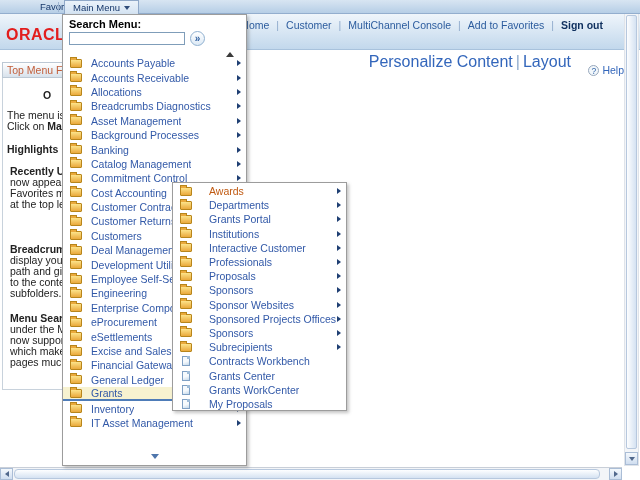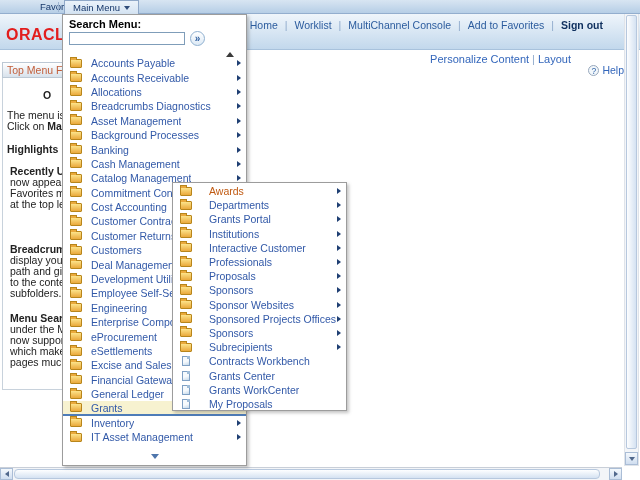--- a/index.html
+++ b/index.html
@@ -25,21 +25,21 @@
   .banner { position:absolute; left:0; top:14px; width:100%; height:36px;
             background:linear-gradient(#EFF5FB,#C2D8EC); border-bottom:1px solid #A8C2DC; }
   .brand { position:absolute; left:6px; top:12px; font-size:16px; font-weight:bold;
            color:#E21E1E; letter-spacing:.5px; }
   .hdr-links { position:absolute; right:30px; top:5px; font-size:10.5px; white-space:nowrap; }
   .hlink { color:#2C5C9E; margin:0 7px; cursor:pointer; }
   .hsep { color:#8FAACC; }
   .signout { color:#0E2F5E; font-weight:bold; }
 
   
-  .pers { position:absolute; right:69px; top:53px; font-size:11px; color:#3366BB; white-space:nowrap; }
+  .pers { position:absolute; right:69px; top:53px; font-size:16px; color:#3366BB; white-space:nowrap; }
   .pers .plink { cursor:pointer; }
   .pers .hsep { margin:0 3px; }
   .help { position:absolute; right:16px; top:64px; font-size:10.5px; color:#3366BB; cursor:pointer; }
   .helpicon { display:inline-block; width:11px; height:11px; border-radius:50%;
               border:1px solid #98A8BC; background:#F2F7FB; color:#3366AA; font-size:8.5px;
               line-height:10px; text-align:center; margin-right:3px; }
 
   
   .pagelet { position:absolute; left:2px; top:62px; width:208px; z-index:1; }
   .pagelet-h { height:16px; line-height:15px; background:linear-gradient(#FFFFFF,#D8E2EC);
@@ -122,21 +122,21 @@
       <span>Favorites</span><span class="caret"></span>
     </div>
     <div class="navsep"></div>
     <div class="tab tab-main">
       <span>Main Menu</span><span class="caret"></span>
     </div>
   </div>
 
   <div class="banner">
     <div class="brand">ORACLE</div>
-    <div class="hdr-links"><span class="hlink">Home</span><span class="hsep">|</span><span class="hlink">Worklist</span><span class="hsep">|</span><span class="hlink">MultiChannel Console</span><span class="hsep">|</span><span class="hlink">Add to Favorites</span><span class="hsep">|</span><span class="hlink signout">Sign out</span></div>
+    <div class="hdr-links"><span class="hlink">Home</span><span class="hsep">|</span><span class="hlink">Customer</span><span class="hsep">|</span><span class="hlink">MultiChannel Console</span><span class="hsep">|</span><span class="hlink">Add to Favorites</span><span class="hsep">|</span><span class="hlink signout">Sign out</span></div>
   </div>
 
   <div class="pers"><span class="plink">Personalize Content</span><span class="hsep">|</span><span class="plink">Layout</span></div>
   <div class="help">
     <span class="helpicon">?</span><span>Help</span>
   </div>
 
   <div class="pagelet">
     <div class="pagelet-h">Top Menu Featu</div>
     <div class="pagelet-b">
@@ -199,25 +199,20 @@
           <span class="mlabel">Background Processes</span>
           <span class="arr"></span>
         </div>
         <div class="mrow">
           <span class="folder"></span>
           <span class="mlabel">Banking</span>
           <span class="arr"></span>
         </div>
         <div class="mrow">
           <span class="folder"></span>
-          <span class="mlabel">Cash Management</span>
-          <span class="arr"></span>
-        </div>
-        <div class="mrow">
-          <span class="folder"></span>
           <span class="mlabel">Catalog Management</span>
           <span class="arr"></span>
         </div>
         <div class="mrow">
           <span class="folder"></span>
           <span class="mlabel">Commitment Control</span>
           <span class="arr"></span>
         </div>
         <div class="mrow">
           <span class="folder"></span>

